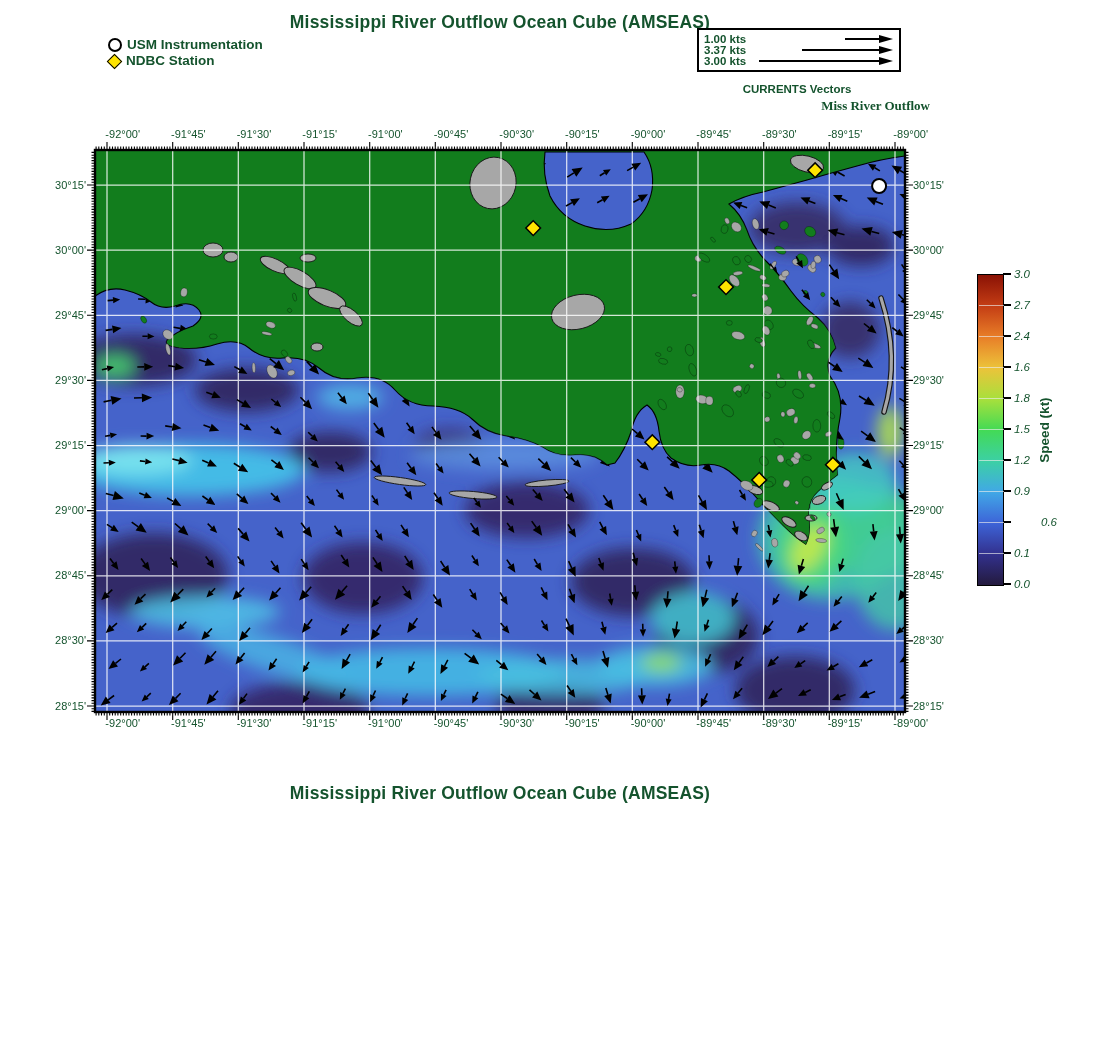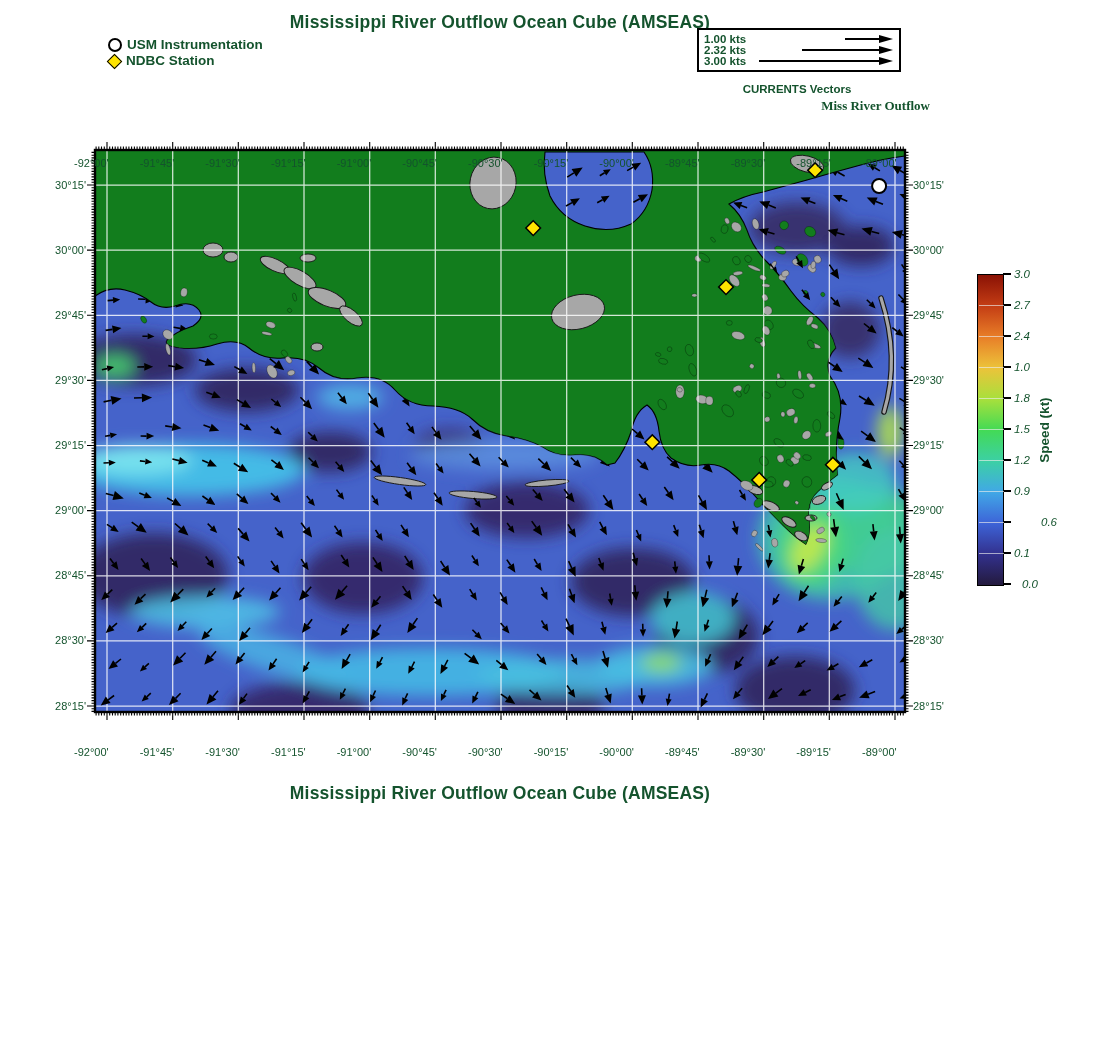--- a/index.html
+++ b/index.html
@@ -16,21 +16,21 @@
   .legend-sym-circle{width:10px;height:10px;border:2px solid #000;border-radius:50%;background:#fff;flex:0 0 auto;}
   .legend-sym-diamond{width:9px;height:9px;border:1.6px solid #000;background:#ffe400;transform:rotate(45deg);flex:0 0 auto;margin:1px;}
   .legend-label{margin-left:5px;font-size:13.5px;font-weight:bold;white-space:nowrap;}
   #veckey{left:697px;top:28px;width:200px;height:40px;border:2.5px solid #000;background:#fff;}
   .vk-label{position:absolute;left:5px;font-size:11.5px;font-weight:bold;line-height:11px;}
   .vk-line{position:absolute;height:1.5px;background:#000;}
   .vk-head{position:absolute;width:0;height:0;border-left:14px solid #000;
            border-top:4.5px solid transparent;border-bottom:4.5px solid transparent;}
   .vk-caption{left:672px;top:83px;width:250px;text-align:center;font-size:11.5px;font-weight:bold;}
   .axis-label{position:absolute;font-size:11px;line-height:13px;}
-  .xlab{width:66px;text-align:left;margin-top:29px;}
+  .xlab{width:66px;text-align:right;}
   .ylab-l{left:22px;width:64px;text-align:right;}
   .ylab-r{left:913px;width:64px;text-align:left;}
   #cb-bar{left:977px;top:274px;width:25px;height:310px;border:1.5px solid #000;}
   .cb-tick{position:absolute;width:8px;height:1.3px;background:#000;}
   .cb-cross{position:absolute;width:25px;height:1px;background:rgba(235,235,235,0.65);}
   .cb-label{position:absolute;left:1014px;font-size:11.5px;line-height:14px;font-style:italic;}
   #cb-title{left:985px;top:422px;width:120px;height:16px;text-align:center;font-size:13.5px;
             font-weight:bold;transform:rotate(-90deg);}
   #mapsvg{position:absolute;left:95px;top:150px;overflow:visible;}
   .isl{fill:#a7a7a7;stroke:#161616;stroke-width:0.9;}
@@ -50,21 +50,21 @@
       <div class="legend-row">
         <div class="legend-sym-diamond"></div>
         <span class="legend-label">NDBC Station</span>
       </div>
     </div>
 
   <div class="abs" id="veckey">
       <div class="vk-label" style="top: 3.5px;">1.00 kts</div>
       <div class="vk-line" style="left: 146.2px; width: 35.8px; top: 8.25px;"></div>
       <div class="vk-head" style="left: 180px; top: 4.5px;"></div>
-      <div class="vk-label" style="top: 14.5px;">2.32 kts</div>
+      <div class="vk-label" style="top: 14.5px;">3.37 kts</div>
       <div class="vk-line" style="left: 103px; width: 79px; top: 19.25px;"></div>
       <div class="vk-head" style="left: 180px; top: 15.5px;"></div>
       <div class="vk-label" style="top: 25.5px;">3.00 kts</div>
       <div class="vk-line" style="left: 59.8px; width: 122.2px; top: 30.25px;"></div>
       <div class="vk-head" style="left: 180px; top: 26.5px;"></div>
     </div>
   <div class="abs vk-caption">CURRENTS Vectors</div>
 
   <div class="abs region-label" style="top:98px">Miss River Outflow</div>
 
@@ -324,41 +324,41 @@
     <div class="axis-label ylab-l" style="top: 439px;">29°15'</div>
     <div class="axis-label ylab-r" style="top: 439px;">29°15'</div>
     <div class="axis-label ylab-l" style="top: 504.1px;">29°00'</div>
     <div class="axis-label ylab-r" style="top: 504.1px;">29°00'</div>
     <div class="axis-label ylab-l" style="top: 569.3px;">28°45'</div>
     <div class="axis-label ylab-r" style="top: 569.3px;">28°45'</div>
     <div class="axis-label ylab-l" style="top: 634.4px;">28°30'</div>
     <div class="axis-label ylab-r" style="top: 634.4px;">28°30'</div>
     <div class="axis-label ylab-l" style="top: 699.5px;">28°15'</div>
     <div class="axis-label ylab-r" style="top: 699.5px;">28°15'</div>
-    <div class="cb-label" style="top: 577px; margin-left: 8px;">0.0</div>
+    <div class="cb-label" style="top: 577px;">0.0</div>
     <div class="abs cb-tick" style="left: 1003px; top: 583.4px;"></div>
     <div class="cb-label" style="top: 546px;">0.1</div>
     <div class="abs cb-tick" style="left: 1003px; top: 552.4px;"></div>
     <div class="abs cb-cross" style="left: 978.5px; top: 553px;"></div>
     <div class="cb-label" style="top: 515px; margin-left: 27px;">0.6</div>
     <div class="abs cb-tick" style="left: 1003px; top: 521.4px;"></div>
     <div class="abs cb-cross" style="left: 978.5px; top: 522px;"></div>
     <div class="cb-label" style="top: 484px;">0.9</div>
     <div class="abs cb-tick" style="left: 1003px; top: 490.4px;"></div>
     <div class="abs cb-cross" style="left: 978.5px; top: 491px;"></div>
     <div class="cb-label" style="top: 453px; text-align: center;">1.2</div>
     <div class="abs cb-tick" style="left: 1003px; top: 459.4px;"></div>
     <div class="abs cb-cross" style="left: 978.5px; top: 460px;"></div>
     <div class="cb-label" style="top: 422px;">1.5</div>
     <div class="abs cb-tick" style="left: 1003px; top: 428.4px;"></div>
     <div class="abs cb-cross" style="left: 978.5px; top: 429px;"></div>
     <div class="cb-label" style="top: 391px;">1.8</div>
     <div class="abs cb-tick" style="left: 1003px; top: 397.4px;"></div>
     <div class="abs cb-cross" style="left: 978.5px; top: 398px;"></div>
-    <div class="cb-label" style="top: 360px;">1.0</div>
+    <div class="cb-label" style="top: 360px;">1.6</div>
     <div class="abs cb-tick" style="left: 1003px; top: 366.4px;"></div>
     <div class="abs cb-cross" style="left: 978.5px; top: 367px;"></div>
     <div class="cb-label" style="top: 329px;">2.4</div>
     <div class="abs cb-tick" style="left: 1003px; top: 335.4px;"></div>
     <div class="abs cb-cross" style="left: 978.5px; top: 336px;"></div>
     <div class="cb-label" style="top: 298px;">2.7</div>
     <div class="abs cb-tick" style="left: 1003px; top: 304.4px;"></div>
     <div class="abs cb-cross" style="left: 978.5px; top: 305px;"></div>
     <div class="cb-label" style="top: 267px;">3.0</div>
     <div class="abs cb-tick" style="left: 1003px; top: 273.4px;"></div>

